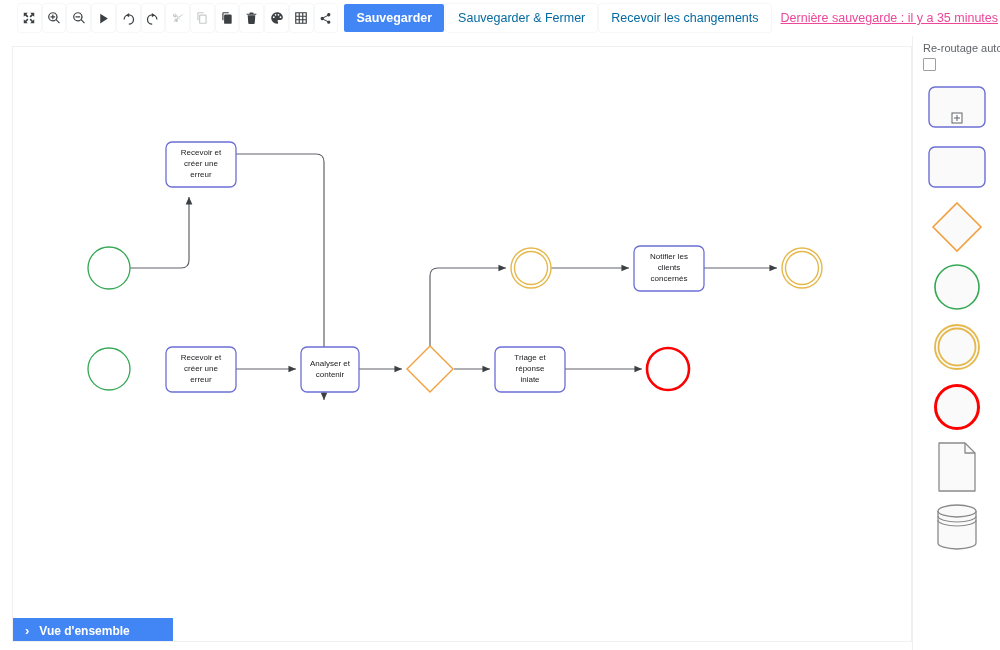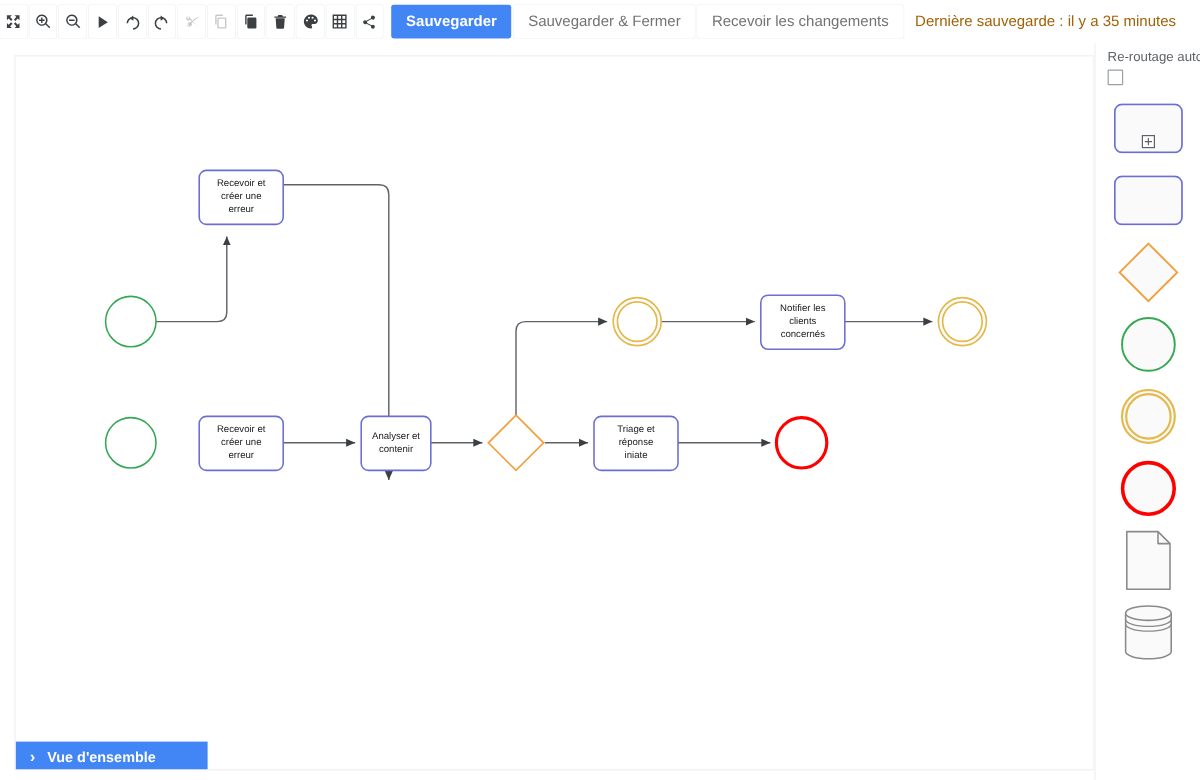--- a/index.html
+++ b/index.html
@@ -15,21 +15,21 @@
 
   #app {
     position: relative;
     width: 1000px;
     height: 650px;
   }
 
   
   .toolbar {
     position: absolute;
-    left: 0; top: 0;
+    left: 18px; top: 0;
     width: 980px;
     height: 36px;
     display: flex;
     align-items: center;
     gap: 2px;
     padding-left: 0;
     box-sizing: border-box;
     background: #ffffff;
   }
 
@@ -55,39 +55,40 @@
   .txtbtn {
     height: 28px;
     padding: 0 12px;
     display: flex;
     align-items: center;
     justify-content: center;
     font-size: 12.5px;
     line-height: 1;
     border: none;
     background: #ffffff;
-    color: #737373;
+    color: #0369a1;
     border-radius: 2px;
     cursor: pointer;
     white-space: nowrap;
     box-shadow: 0 0 0 0.5px #eceff1;
     font-family: "Liberation Sans", sans-serif;
   }
   .txtbtn.primary {
     background: #4285f4;
     color: #ffffff;
     font-weight: bold;
     box-shadow: none;
   }
 
   .savestatus {
     font-size: 12.5px;
-    color: #a16207;
+    color: #ec4899;
     margin-left: 8px;
     white-space: nowrap;
+    text-decoration: underline;
   }
 
   
   .canvas-wrap {
     position: absolute;
     left: 12px;
     top: 46px;
     width: 900px;
     height: 596px;
     background: #ffffff;

